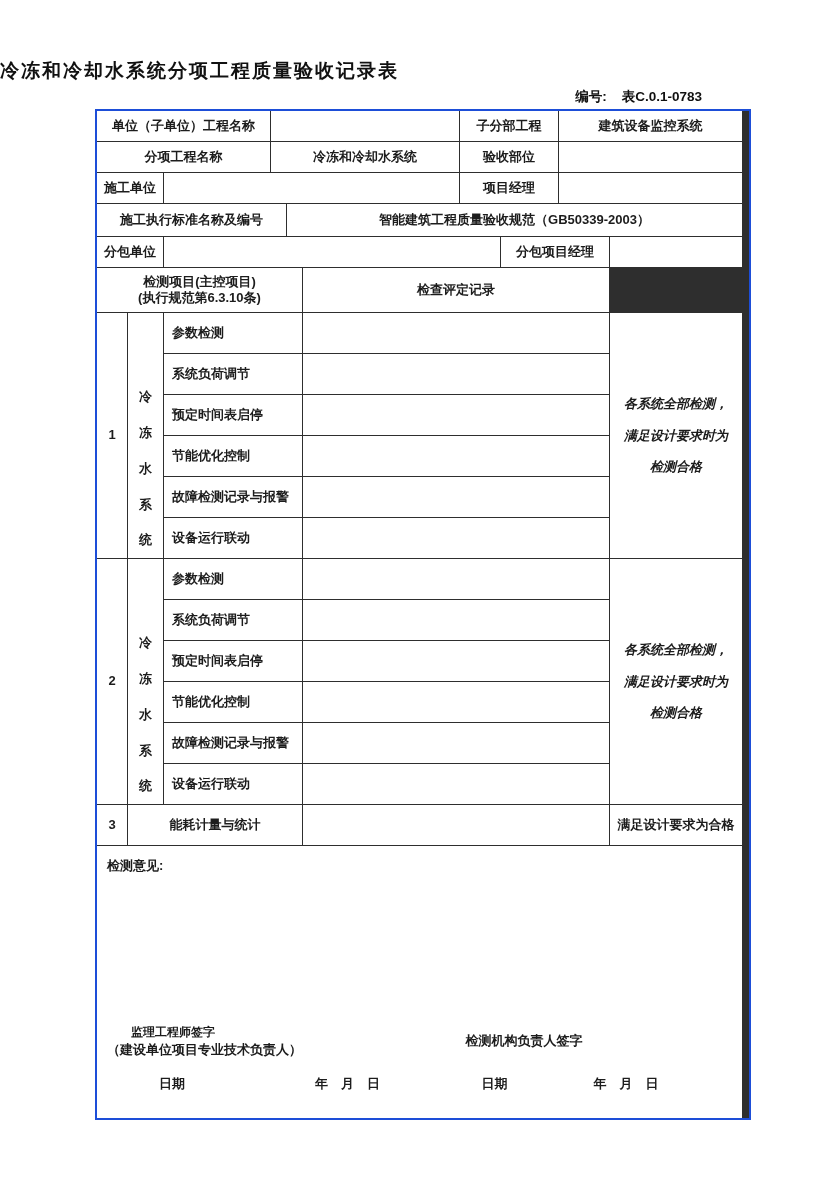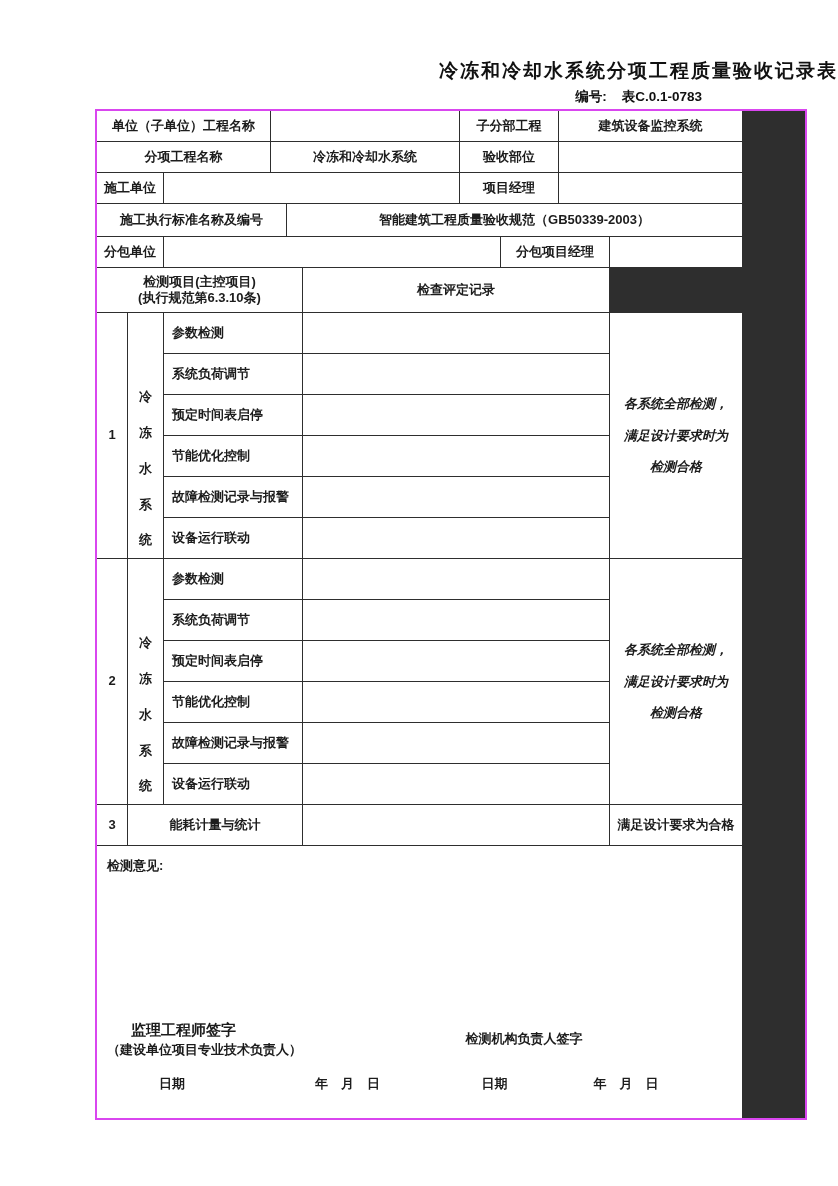--- a/index.html
+++ b/index.html
@@ -7,46 +7,46 @@
   body {
     width: 838px; height: 1186px;
     font-family: "Liberation Sans", "DejaVu Sans", sans-serif;
     color: #1c1c1c;
     overflow: hidden;
   }
   .sheet { position: relative; width: 838px; height: 1186px; background: #fff; }
 
   .page-title {
     padding-top: 58px;
-    text-align: right;
+    text-align: left;
     font-size: 19px;
     font-weight: bold;
     letter-spacing: 2px;
     color: #111;
   }
   .doc-no {
     width: 655px;
     margin: 4px 0 3px 95px;
     text-align: right;
     padding-right: 48px;
     font-size: 13.5px;
     font-weight: bold;
     color: #111;
   }
   .doc-no .doc-no-label { margin-right: 15px; }
 
   .form-grid {
     margin-left: 95px;
-    width: 712px;
+    width: 656px;
     display: grid;
     grid-template-columns: 30px 35px 106px 15px 15px 156px 40px 57px 50px 132px;
     grid-template-rows: 30px 30px 30px 32px 30px 44px repeat(13, 40px) 272px;
     gap: 1px;
     background: #2e2e2e;           
-    border: 2px solid #d946ef;
+    border: 2px solid #1d4ed8;
   }
   .cell {
     background: #fff;
     display: flex;
     align-items: center;
     justify-content: center;
     font-size: 13px;
     font-weight: 600;
     text-align: center;
     line-height: 1.25;
@@ -69,21 +69,21 @@
     flex-direction: column;
     align-items: stretch;
     justify-content: flex-start;
     padding: 12px 10px 26px 10px;
     text-align: left;
   }
   .opinion-label { font-size: 13px; font-weight: 600; }
   .sig-area { margin-top: auto; }
   .sig-row, .date-row { display: grid; grid-template-columns: 1fr 1fr; }
   .sig-left { padding-left: 0; }
-  .sig-line1 { margin-left: 24px; font-size: 15px; font-weight: 600; }
+  .sig-line1 { margin-left: 24px; font-size: 12px; font-weight: 600; }
   .sig-line2 { margin-left: 0; font-size: 13px; font-weight: 600; margin-top: 2px; }
   .sig-right { padding-left: 46px; display: flex; align-items: center; font-size: 13px; font-weight: 600; }
   .date-row { margin-top: 18px; }
   .date-half { display: flex; font-size: 13px; font-weight: 600; white-space: pre; }
   .date-half.dleft  { padding-left: 52px; }
   .date-half.dleft  .ymd { margin-left: 130px; }
   .date-half.dright { padding-left: 62px; }
   .date-half.dright .ymd { margin-left: 86px; }
 </style>
 </head>

